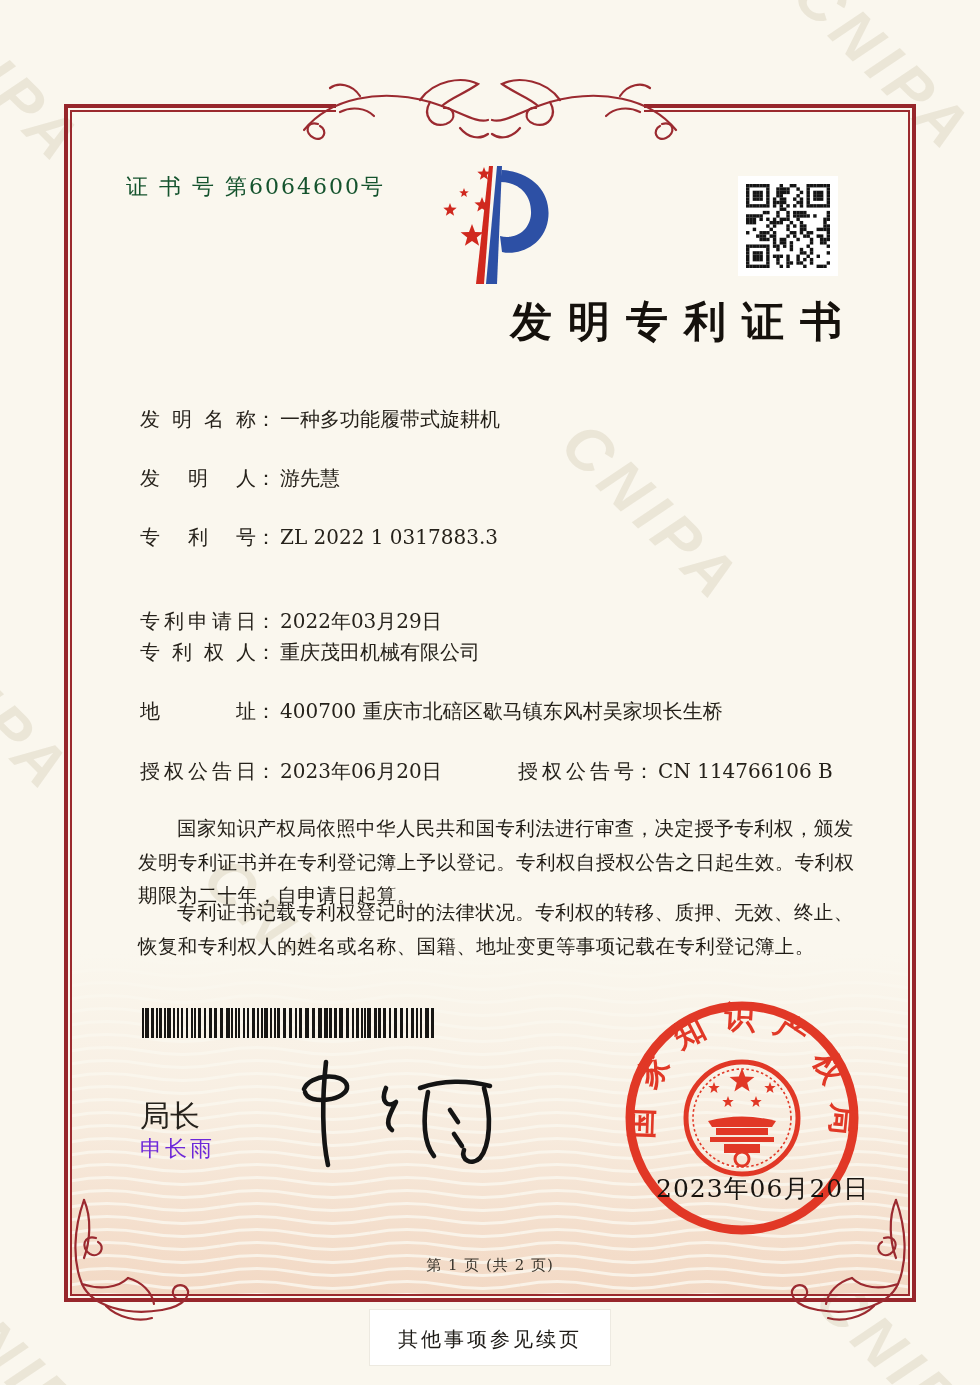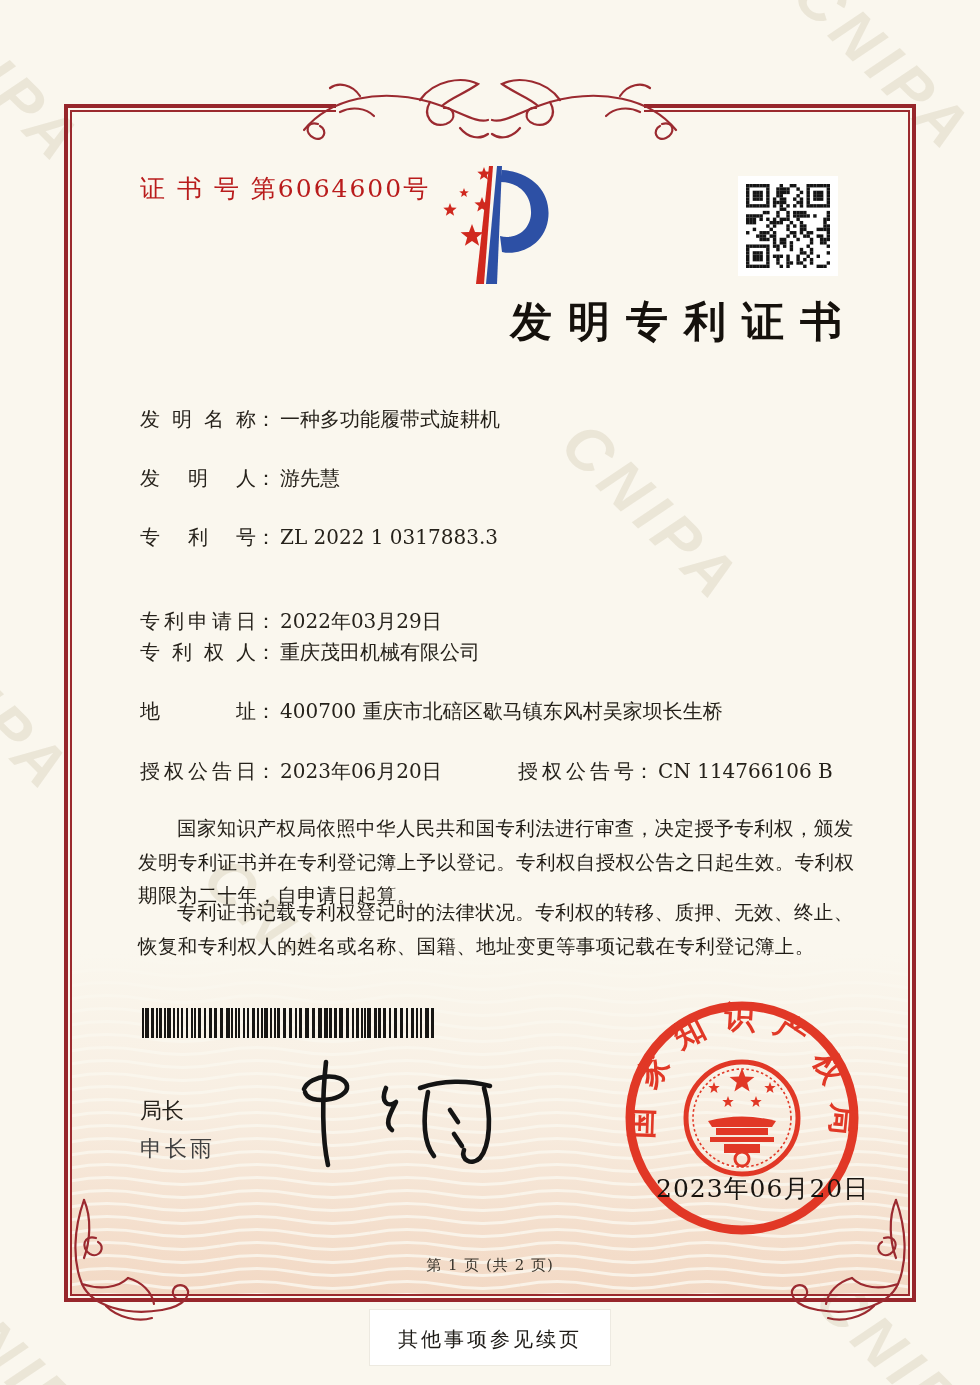--- a/index.html
+++ b/index.html
@@ -18,43 +18,43 @@
          border:4px solid #97262B;box-sizing:border-box;z-index:1;}
   .frame-inner{position:absolute;inset:2px;border:2px solid #9B2A2E;}
 
   .waves{position:absolute;left:70px;top:952px;z-index:0;}
 
   .orn{position:absolute;z-index:3;}
   .orn.flip{transform:scaleX(-1);}
 
   .content{position:absolute;inset:0;z-index:2;}
 
-  .cert-no{position:absolute;left:140px;top:172px;font-size:25px;letter-spacing:2px;color:#b91c1c;}
+  .cert-no{position:absolute;left:126px;top:172px;font-size:22px;letter-spacing:2px;color:#14532d;}
   .logo{position:absolute;left:418px;top:158px;}
   .qr-box{position:absolute;left:738px;top:176px;width:100px;height:100px;background:#fff;}
   .qr-box svg{position:absolute;left:8px;top:8px;fill:#141414;}
 
   .title{position:absolute;left:64px;width:794px;top:294px;text-align:right;
          font-size:42px;font-weight:bold;letter-spacing:16px;text-indent:16px;color:#15110c;}
 
   .frow{position:absolute;left:140px;width:720px;height:30px;font-size:20px;white-space:nowrap;}
   .flabel{display:inline-block;width:116px;text-align:justify;text-align-last:justify;
           vertical-align:top;color:#26221b;}
   .fcolon{display:inline-block;margin:0 4px 0 0;color:#26221b;}
   .fvalue{color:#26221b;}
   .fpair2{position:absolute;left:352px;top:0;margin-left:26px;}
 
   .para{position:absolute;left:138px;width:718px;font-size:19.5px;line-height:1.72;
         letter-spacing:0.4px;text-indent:2em;color:#211d17;margin:0;}
 
   .barcode{position:absolute;left:142px;top:1008px;fill:#161513;}
   .sig-title{position:absolute;left:140px;top:1096px;font-family:Liberation Sans, sans-serif;
-             font-size:22px;color:#26221c;text-align:center;}
+             font-size:30px;color:#26221c;text-align:center;}
   .sig-name{position:absolute;left:140px;top:1134px;font-family:Liberation Serif, serif;
-            font-size:22px;color:#404040;letter-spacing:3px;text-align:center;}
+            font-size:22px;color:#6d28d9;letter-spacing:3px;text-align:center;}
   .autograph{position:absolute;left:292px;top:1058px;}
 
   .seal{position:absolute;left:612px;top:988px;mix-blend-mode:multiply;opacity:0.96;}
   .stamp-date{position:absolute;left:656px;top:1172px;z-index:3;font-size:25px;
               letter-spacing:1px;color:#17130f;}
 
   .page-no{position:absolute;left:64px;width:852px;top:1256px;text-align:center;
            font-size:15px;letter-spacing:1px;color:#3a352c;}
 
   .cont-box{position:absolute;left:50%;transform:translateX(-50%);top:1310px;

